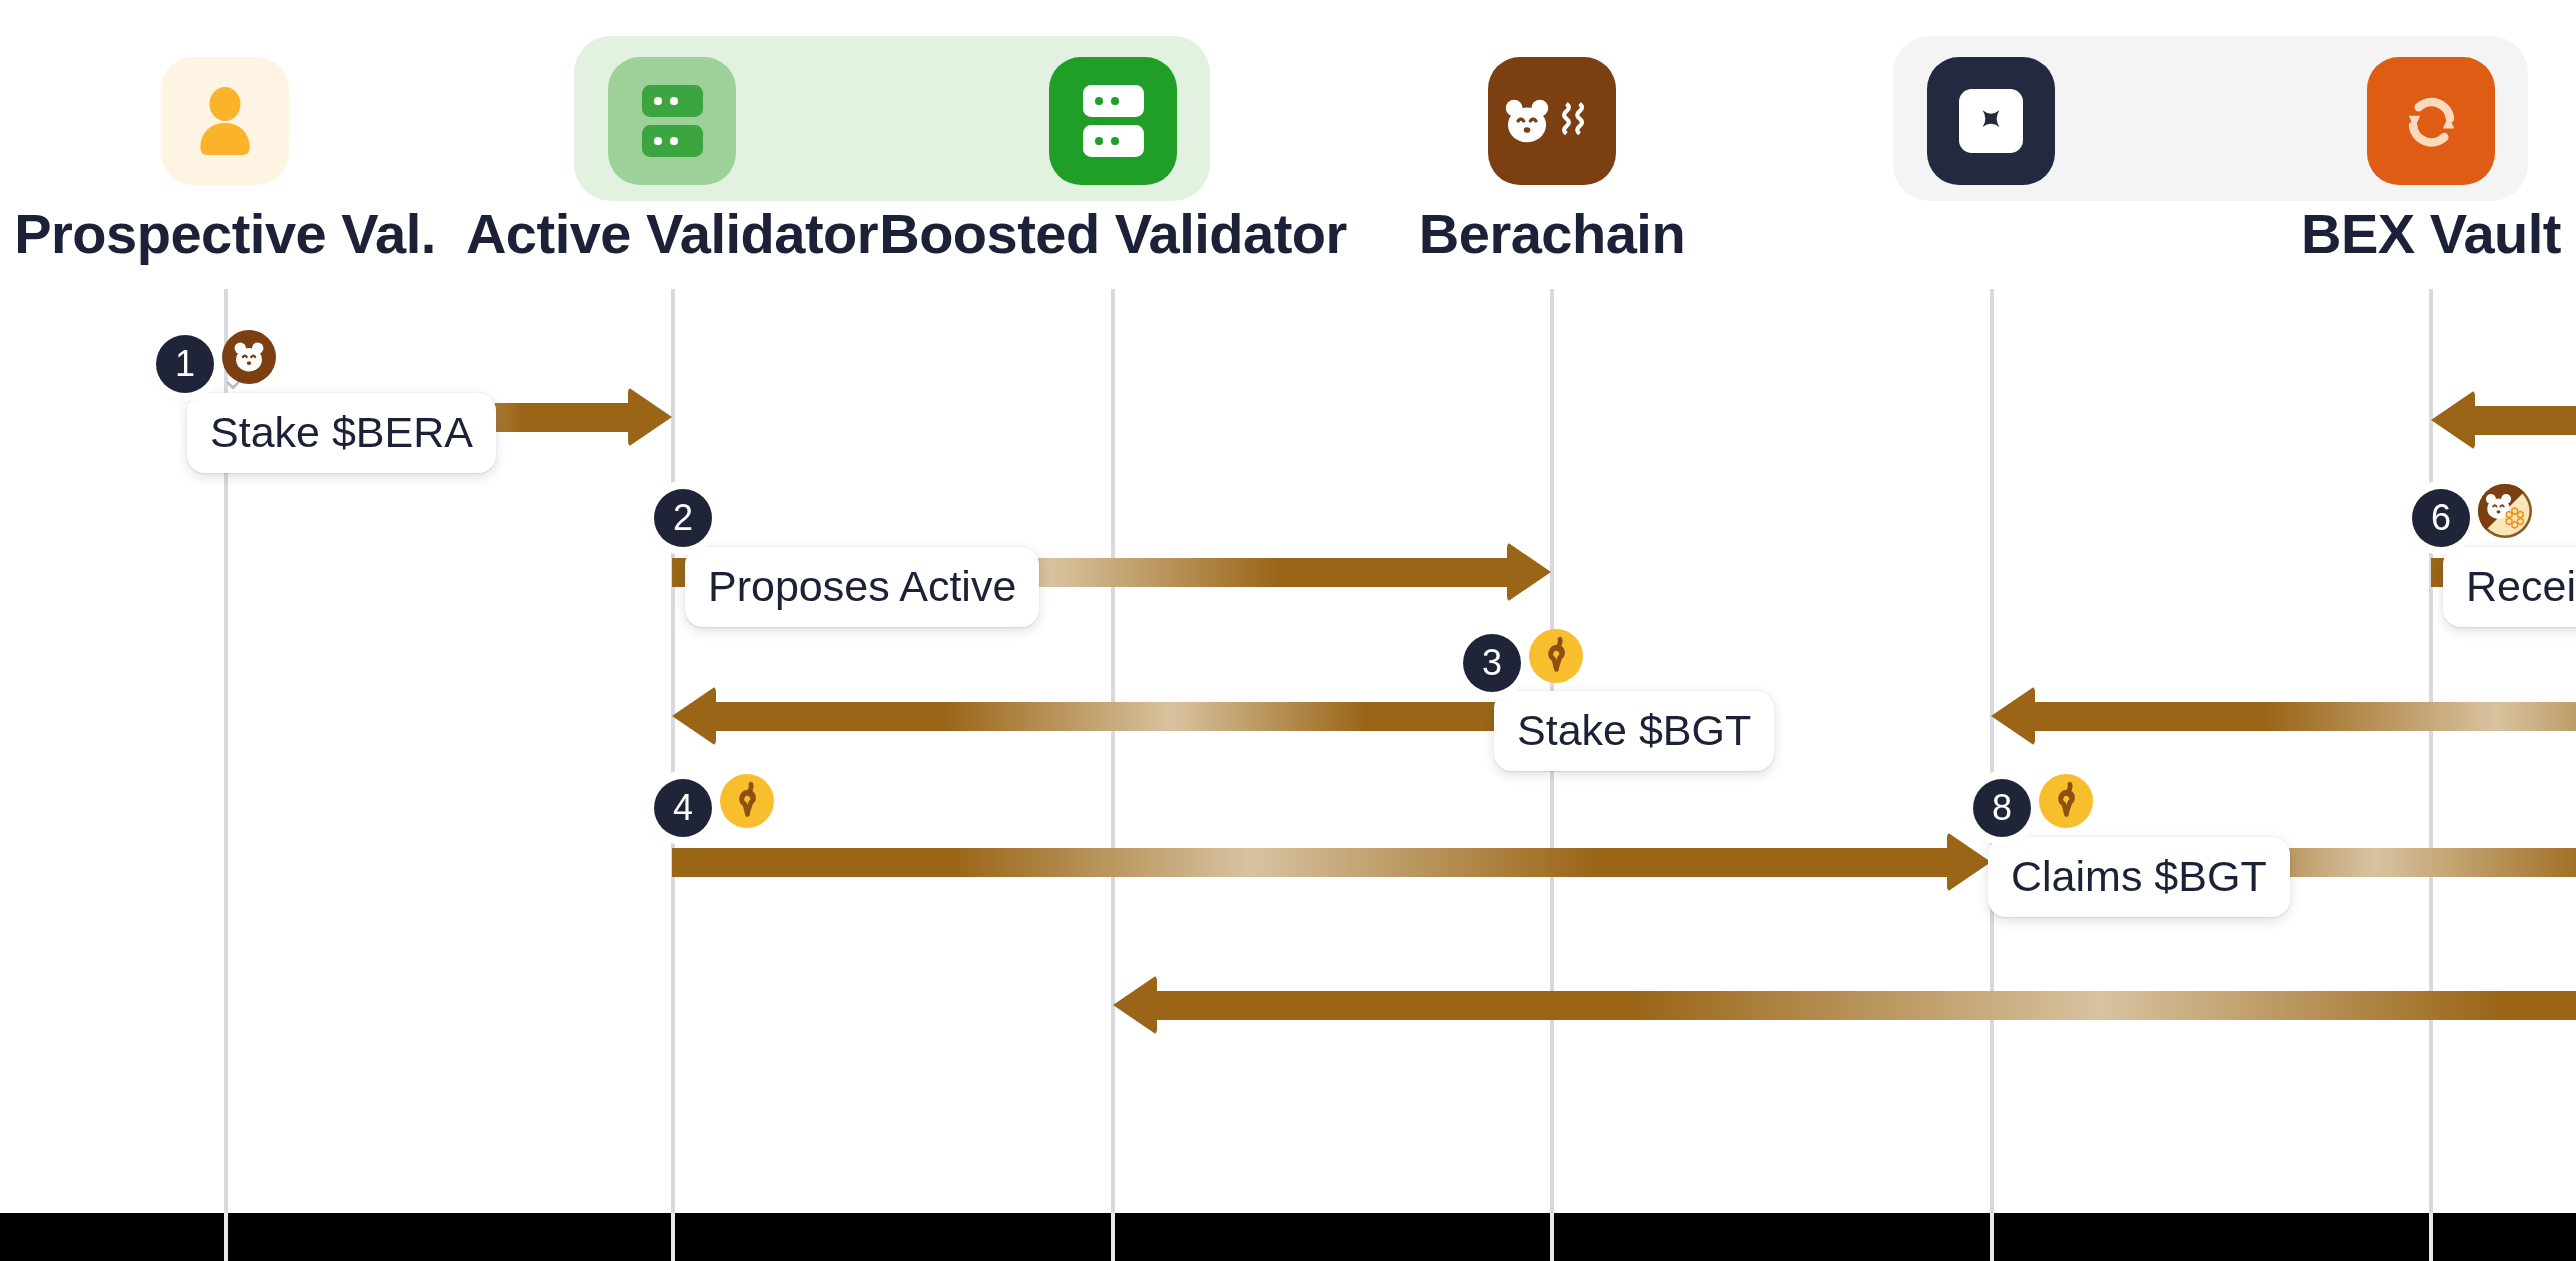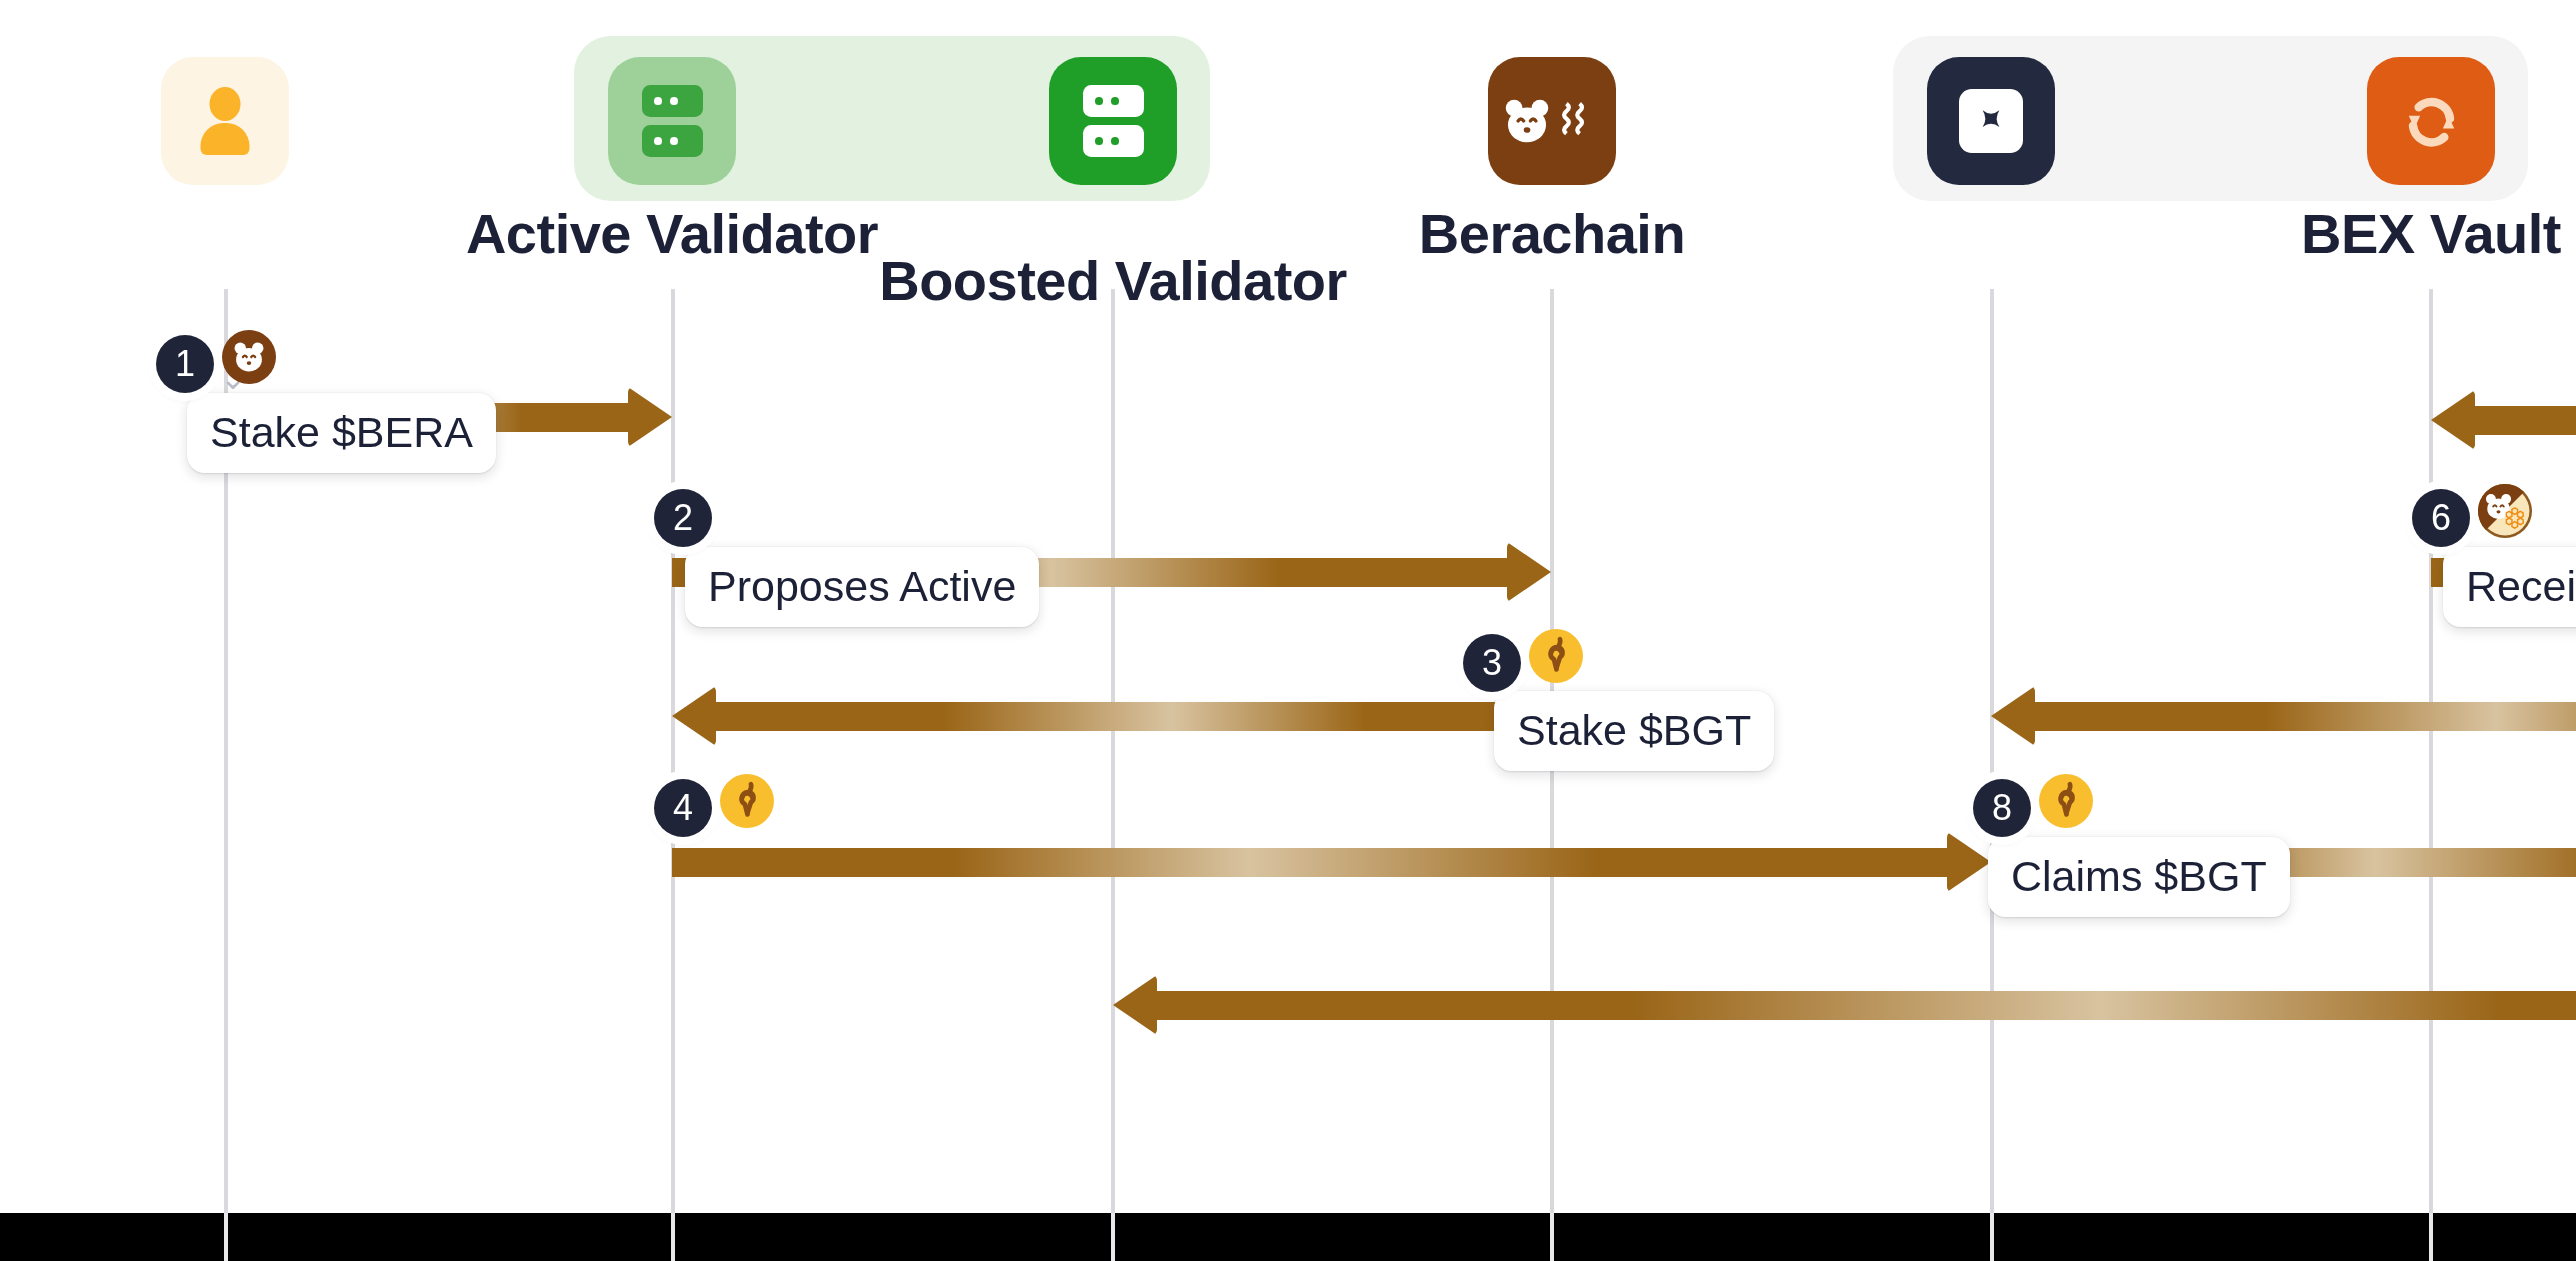--- a/index.html
+++ b/index.html
@@ -73,39 +73,40 @@
 <div id="stage">
     <div class="group-panel" style="left: 574px; top: 36px; width: 636px; height: 165px; background: rgb(227, 242, 224);"></div>
     <div class="group-panel" style="left: 1893px; top: 36px; width: 635px; height: 165px; background: rgb(244, 244, 245);"></div>
     <div class="actor" style="left: -84px; top: 57px; width: 618px;">
       <div class="actor-tile" style="background: rgb(253, 244, 228);">
         <div class="person">
           <div class="head" style="background: rgb(251, 179, 42);"></div>
           <div class="body" style="background: rgb(251, 179, 42);"></div>
         </div>
       </div>
+      <div class="actor-label">Prospective Val.</div>
     </div>
     <div class="lifeline" style="left: 224px; height: 925px;"></div>
     <div class="actor" style="left: 363px; top: 57px; width: 618px; align-items: center;">
       <div class="actor-tile" style="background: rgb(158, 208, 154);">
         <div class="srv">
           <div class="bar" style="background: rgb(60, 165, 63);">
             <div class="dot" style="background: rgb(255, 255, 255);"></div>
             <div class="dot" style="background: rgb(255, 255, 255);"></div>
           </div>
           <div class="bar" style="background: rgb(60, 165, 63);">
             <div class="dot" style="background: rgb(255, 255, 255);"></div>
             <div class="dot" style="background: rgb(255, 255, 255);"></div>
           </div>
         </div>
       </div>
       <div class="actor-label">Active Validator</div>
     </div>
     <div class="lifeline" style="left: 671px; height: 925px;"></div>
-    <div class="actor" style="left: 804px; top: 57px; width: 618px; gap: 47px;">
+    <div class="actor" style="left: 804px; top: 57px; width: 618px;">
       <div class="actor-tile" style="background: rgb(31, 158, 40);">
         <div class="srv">
           <div class="bar" style="background: rgb(255, 255, 255);">
             <div class="dot" style="background: rgb(31, 158, 40);"></div>
             <div class="dot" style="background: rgb(31, 158, 40);"></div>
           </div>
           <div class="bar" style="background: rgb(255, 255, 255);">
             <div class="dot" style="background: rgb(31, 158, 40);"></div>
             <div class="dot" style="background: rgb(31, 158, 40);"></div>
           </div>

